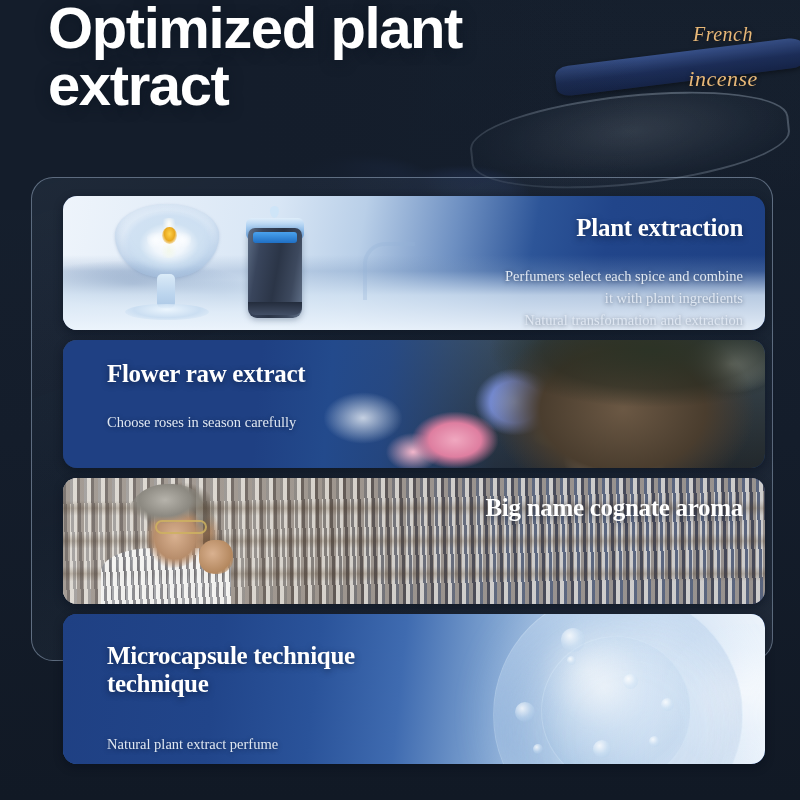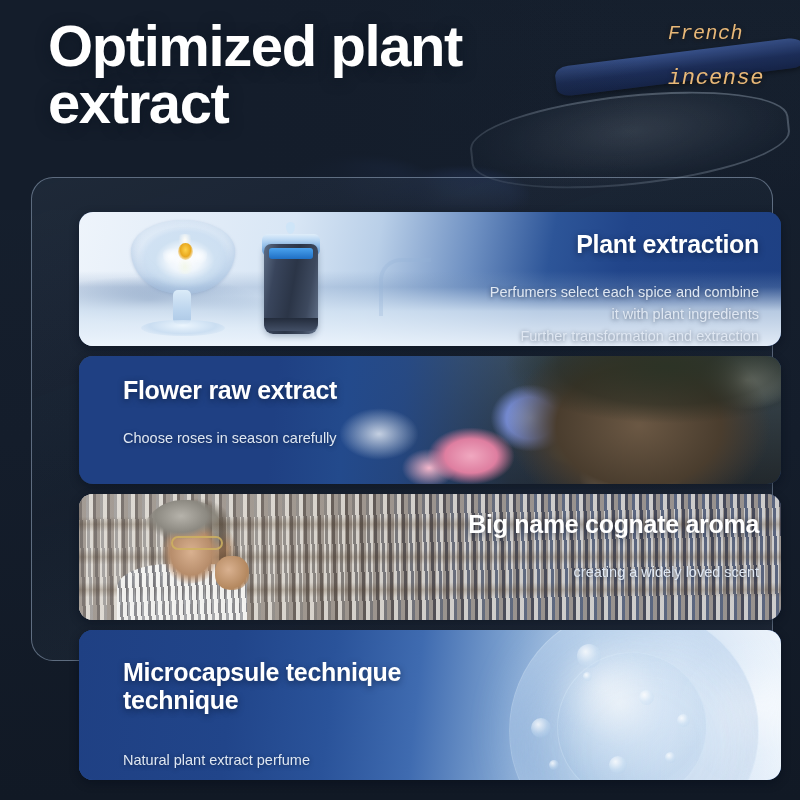--- a/index.html
+++ b/index.html
@@ -90,58 +90,59 @@
   
   .hero-scrim {
     position: absolute; inset: 0;
     background:
       linear-gradient(90deg, #141d2b 0%, #141d2b 30%, rgba(20,29,43,.92) 42%, rgba(20,29,43,.55) 55%, rgba(20,29,43,.18) 68%, rgba(20,29,43,0) 80%),
       linear-gradient(180deg, rgba(20,29,43,.25) 0%, rgba(20,29,43,0) 25%, rgba(20,29,43,.15) 78%, rgba(20,29,43,.85) 100%);
   }
 
   .hero-title {
     position: absolute;
-    left: 48px; top: 18px;
+    left: 48px; top: 0;
     width: 560px;
     color: #ffffff;
     font-size: 58px;
     line-height: 0.98;
     font-weight: 800;
     letter-spacing: -1.4px;
     text-shadow: 0 2px 14px rgba(10,18,30,.55);
   }
 
   .brand-script {
     position: absolute;
     right: 22px; top: 24px;
     width: 110px;
-    text-align: left;
+    text-align: center;
     color: #e8b878;
-    font-family: Liberation Mono, monospace;
+    font-family: Liberation Serif, serif;
     font-style: italic;
     font-size: 20px;
     line-height: 1.0;
     letter-spacing: 0.5px;
     text-shadow: 0 1px 4px rgba(30,20,10,.7);
   }
   .brand-script .l2 {
     display: block;
     margin-top: 24px;
     font-size: 22px;
   }
 
   
   .panel {
     position: absolute;
     left: 31px; top: 177px;
     width: 742px; height: 484px;
     border: 1px solid rgba(175,196,220,.45);
     border-radius: 22px;
     background: linear-gradient(160deg, rgba(120,146,178,.10) 0%, rgba(90,112,142,.05) 45%, rgba(150,172,198,.10) 100%);
-    padding: 28px;
+    padding: 12px;
+    font-family: Liberation Serif, serif;
   }
 
   .cards {
     position: relative;
     width: 100%; height: 100%;
   }
 
   
   .card {
     position: absolute;
@@ -423,21 +424,21 @@
           <div class="d-cap"></div>
           <div class="d-body"></div>
           <div class="d-water"></div>
           <div class="d-base"></div>
         </div>
         <div class="card-text">
           <div class="card-title">Plant extraction</div>
           <div class="card-sub">
             <div>Perfumers select each spice and combine</div>
             <div>it with plant ingredients</div>
-            <div>Further transformation and extraction</div>
+            <div>Natural transformation and extraction</div>
           </div>
         </div>
       </div>
 
       <div class="card" id="card2">
         <div class="card-bg"></div>
         <div class="card-text">
           <div class="card-title">Flower raw extract</div>
           <div class="card-sub">
             <div>Choose roses in season carefully</div>
@@ -448,21 +449,20 @@
       <div class="card" id="card3">
         <div class="card-bg">
           <div class="p-shirt"></div>
           <div class="p-head"></div>
           <div class="p-glasses"></div>
           <div class="p-hand"></div>
         </div>
         <div class="card-text">
           <div class="card-title">Big name cognate aroma</div>
           <div class="card-sub">
-            <div>creating a widely loved scent</div>
           </div>
         </div>
       </div>
 
       <div class="card" id="card4">
         <div class="card-bg">
           <div class="glow"></div>
           <div class="bub-main"></div>
           <div class="bub-inner"></div>
           <div class="sp sp1"></div>

